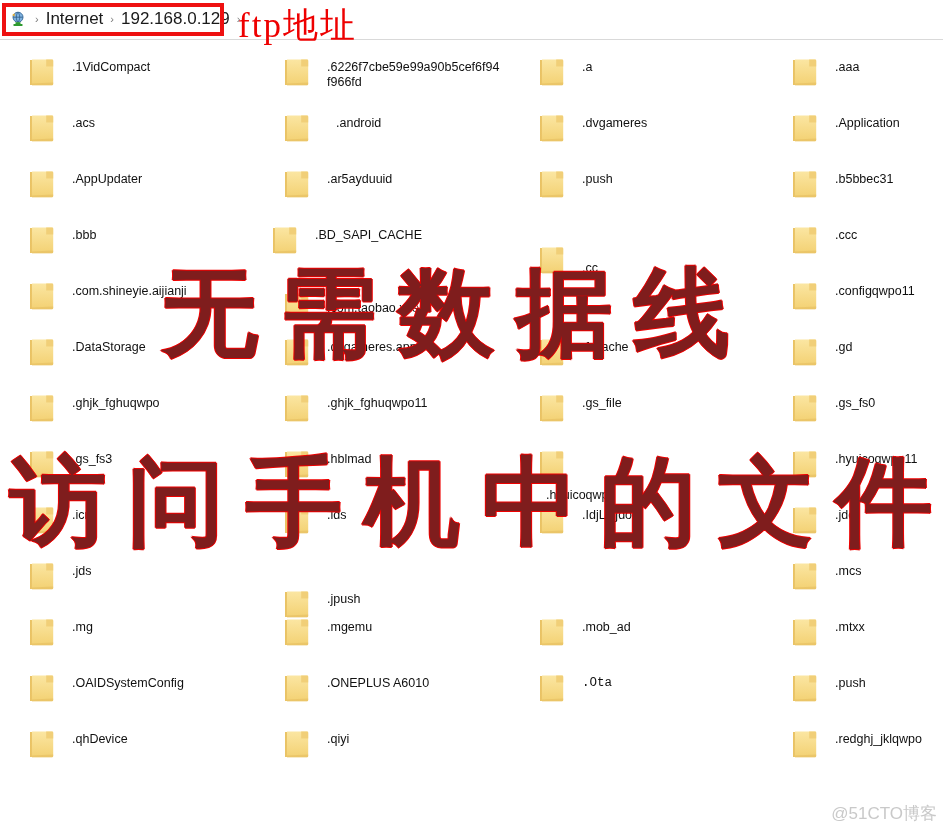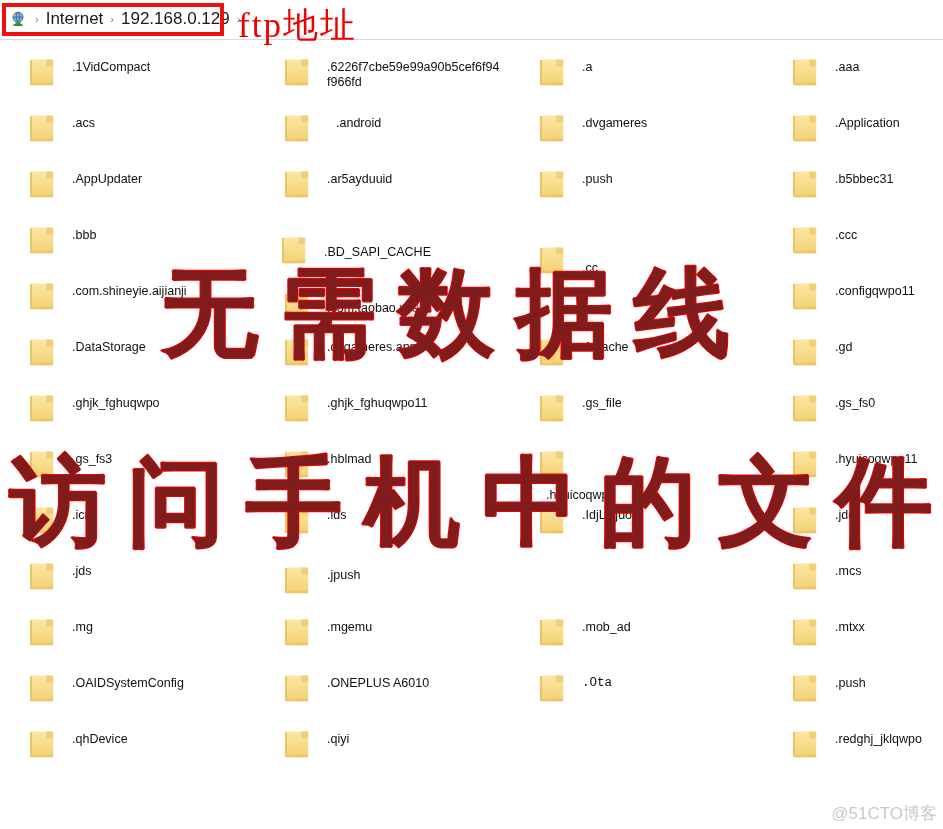--- a/index.html
+++ b/index.html
@@ -380,21 +380,21 @@
               <stop offset="100%" stop-color="#f7dc92"></stop>
             </linearGradient>
           </defs>
           <path d="M2 2 H18 L18 27 H2 Z" fill="url(#fb)"></path>
           <path d="M4 1.5 H24 A1.2 1.2 0 0 1 25.2 2.7 V26 A1.2 1.2 0 0 1 24 27.2 H4 Z" fill="url(#fg)"></path>
           <path d="M18.2 1.5 H24 A1.2 1.2 0 0 1 25.2 2.7 V8.6 H18.2 Z" fill="#f1cf78"></path>
           <path d="M4 27.2 H24 A1.2 1.2 0 0 0 25.2 26 V24.6 L4 25.6 Z" fill="#e3bc5e" opacity="0.55"></path>
         </svg></span>
       <span class="fname">.bbb</span>
     </div>
-    <div class="cell" style="left: 272px; top: 180px; align-items: center;">
+    <div class="cell" style="left: 263px; top: 180px;">
       <span class="folder-icon"><svg width="28" height="30" viewBox="0 0 28 30" xmlns="http://www.w3.org/2000/svg">
           <defs>
             <linearGradient id="fg" x1="0" y1="0" x2="0" y2="1">
               <stop offset="0%" stop-color="#fbe6a2"></stop>
               <stop offset="100%" stop-color="#f3d173"></stop>
             </linearGradient>
             <linearGradient id="fb" x1="0" y1="0" x2="1" y2="0">
               <stop offset="0%" stop-color="#e9c263"></stop>
               <stop offset="100%" stop-color="#f7dc92"></stop>
             </linearGradient>
@@ -817,21 +817,21 @@
               <stop offset="100%" stop-color="#f7dc92"></stop>
             </linearGradient>
           </defs>
           <path d="M2 2 H18 L18 27 H2 Z" fill="url(#fb)"></path>
           <path d="M4 1.5 H24 A1.2 1.2 0 0 1 25.2 2.7 V26 A1.2 1.2 0 0 1 24 27.2 H4 Z" fill="url(#fg)"></path>
           <path d="M18.2 1.5 H24 A1.2 1.2 0 0 1 25.2 2.7 V8.6 H18.2 Z" fill="#f1cf78"></path>
           <path d="M4 27.2 H24 A1.2 1.2 0 0 0 25.2 26 V24.6 L4 25.6 Z" fill="#e3bc5e" opacity="0.55"></path>
         </svg></span>
       <span class="fname">.jds</span>
     </div>
-    <div class="cell" style="left: 275px; top: 520px;">
+    <div class="cell" style="left: 275px; top: 544px;">
       <span class="folder-icon"><svg width="28" height="30" viewBox="0 0 28 30" xmlns="http://www.w3.org/2000/svg">
           <defs>
             <linearGradient id="fg" x1="0" y1="0" x2="0" y2="1">
               <stop offset="0%" stop-color="#fbe6a2"></stop>
               <stop offset="100%" stop-color="#f3d173"></stop>
             </linearGradient>
             <linearGradient id="fb" x1="0" y1="0" x2="1" y2="0">
               <stop offset="0%" stop-color="#e9c263"></stop>
               <stop offset="100%" stop-color="#f7dc92"></stop>
             </linearGradient>

